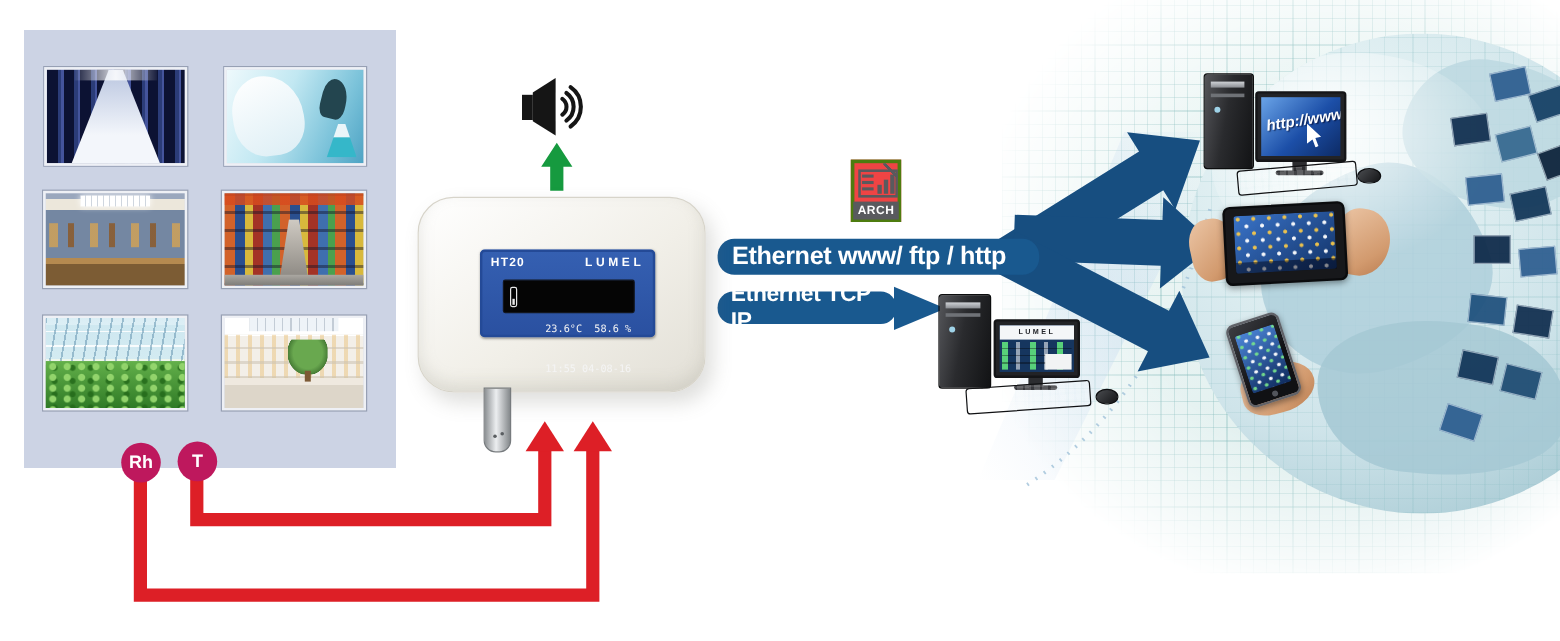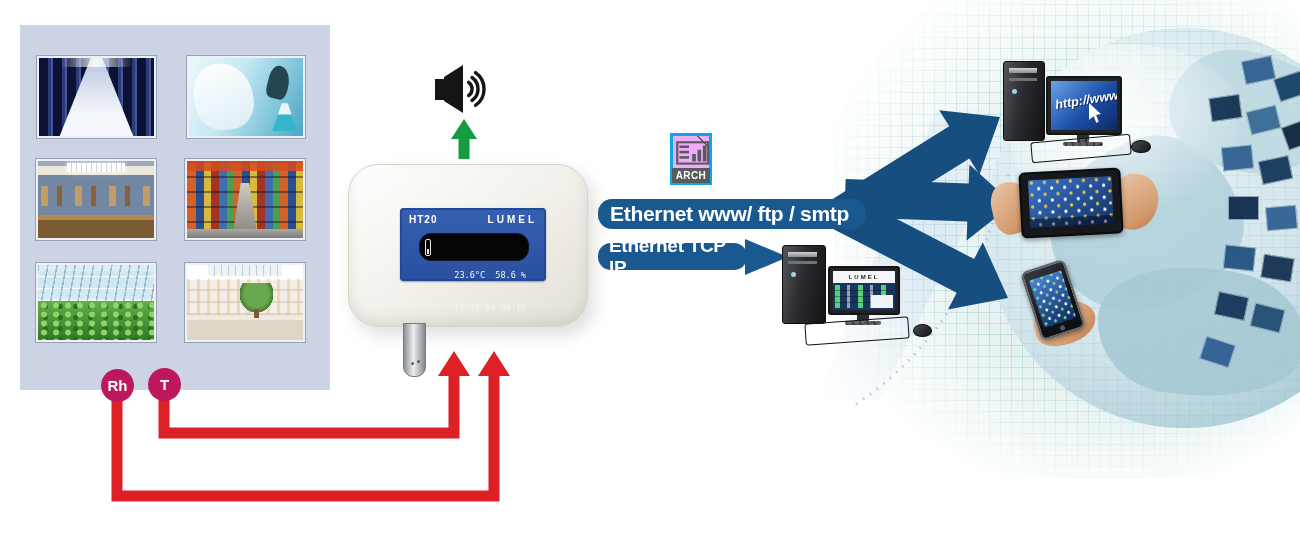--- a/index.html
+++ b/index.html
@@ -91,30 +91,30 @@
   .gfx { left:0; top:0; width:1300px; height:534px; z-index:2; pointer-events:none; }
 
   
   .device { left:348px; top:164px; width:240px; height:163px; border-radius:30px; z-index:4;
             background:linear-gradient(145deg, #ffffff, #f1efe8 55%, #e2dfd6); border:1px solid #d7d4ca;
             box-shadow:6px 8px 16px rgba(110,110,100,.22), inset 0 -6px 12px rgba(160,158,148,.25); }
   .device * { position:absolute;text-align:right; }
   .dev-panel { left:51px; top:43px; width:146px; height:73px; background:linear-gradient(#3560b2, #2a50a0); border-radius:4px; box-shadow:inset 0 0 0 2px #244a97, 0 1px 2px rgba(0,0,0,.35); }
   .dev-model { left:9px; top:6px; color:#fff; font-size:10px; font-weight:bold; letter-spacing:1px; }
   .dev-brand { right:9px; top:6px; color:#fff; font-size:10px; font-weight:bold; letter-spacing:3px; }
-  .lcd { left:19px; top:25px; width:110px; height:28px; background:#050505; border:1px solid #12161f; border-radius:12px; color:#f4f4f4;
+  .lcd { left:19px; top:25px; width:110px; height:28px; background:#050505; border:1px solid #12161f; border-radius:2px; color:#f4f4f4;
          font-family:"DejaVu Sans Mono", monospace; font-size:8.5px; line-height:11px; white-space:pre; padding:3px 2px 0 14px; }
   .lcd-glyph { left:5px; top:5px; width:6px; height:17px; border:1px solid #e8e8e8; border-radius:2px; }
   .lcd-glyph::after { content:""; position:absolute; left:1px; bottom:1px; width:2px; height:5px; background:#e8e8e8; }
   .probe { left:54px; top:158px; width:23px; height:54px; z-index:-1;
            background:linear-gradient(90deg, #8d9194, #eceef0 45%, #85898c); border:1px solid #777b7e; border-radius:0 0 10px 10px; }
   .probe-hole { left:7px; top:38px; width:3px; height:3px; border-radius:50%; background:#5a5e61; box-shadow:6px -2px 0 #5a5e61; }
 
   
-  .file-icon { z-index:3; background:#f0abfc; border:3px solid #0ea5e9; }
+  .file-icon { z-index:3; background:#ef4444; border:3px solid #4d7c0f;margin-left:39px; }
   .icon-arch  { left:670px; top:133px; width:42px; height:52px; }
   .icon-email { left:740px; top:133px; width:54px; height:52px; }
   .file-icon .label { left:-1px; right:-1px; bottom:-1px; height:15px; background:#595a5e; color:#fff;
         font-weight:bold; font-size:10px; letter-spacing:.4px; display:flex; align-items:center; justify-content:center; }
   .fold { right:0; top:0; width:12px; height:12px;
         background:linear-gradient(45deg, transparent 46%, #595a5e 46% 58%, transparent 58%); }
   .icon-art { left:0; top:2px; right:0; height:32px; }
 
   
   .banner { z-index:3; background:#19598f; color:#fff; font-weight:bold; display:flex; align-items:center; }
@@ -310,21 +310,21 @@
       <rect x="6" y="17" width="9" height="2.4" fill="#595a5e"></rect>
       <rect x="18" y="15" width="3.4" height="7" fill="#595a5e"></rect>
       <rect x="23" y="11" width="3.4" height="11" fill="#595a5e"></rect>
       <rect x="28" y="7" width="3.4" height="15" fill="#595a5e"></rect>
       <rect x="4" y="4" width="29" height="20" fill="none" stroke="#595a5e" stroke-width="2"></rect>
     </svg>
     <div class="label">ARCH</div>
   </div>
 
   <div class="banner banner1">
-      <span>Ethernet www/ ftp / smtp</span>
+      <span>Ethernet www/ ftp / http</span>
     </div>
   <div class="banner banner2">
       <span>Ethernet TCP IP</span>
     </div>
   <div class="banner2-head"></div>
 
   <div class="lumel-pc">
     <div class="tower lumel-tower">
       <div class="bay"></div>
       <div class="bay2"></div>

